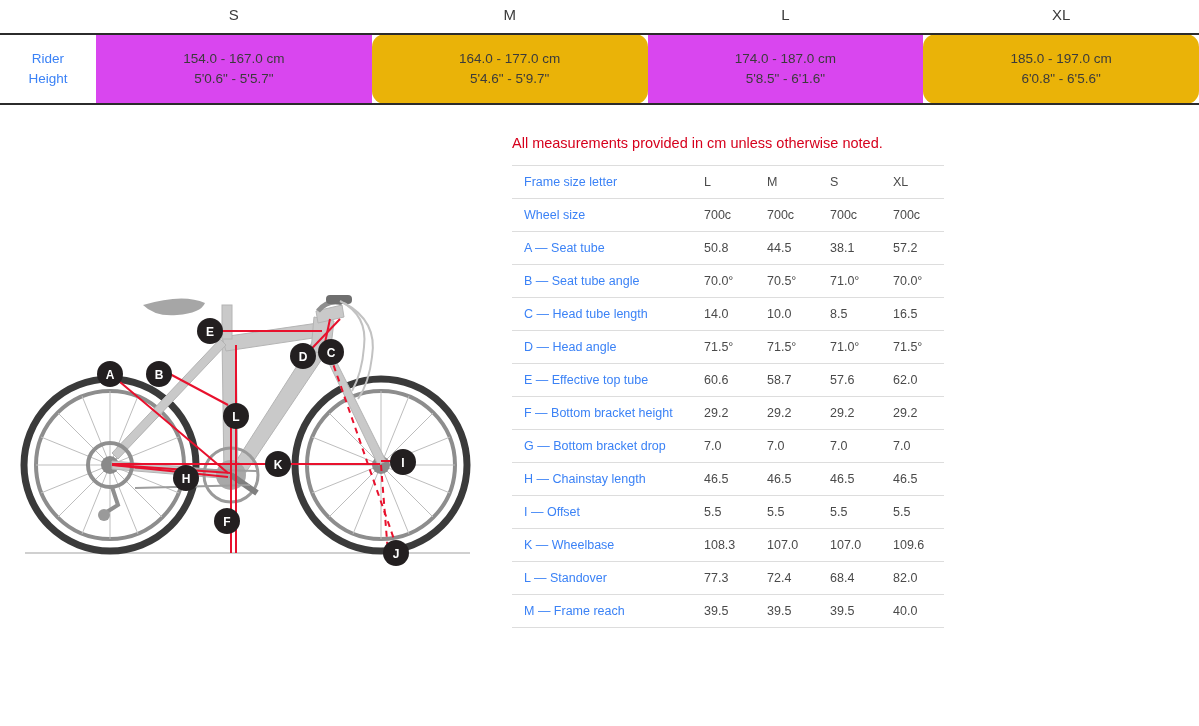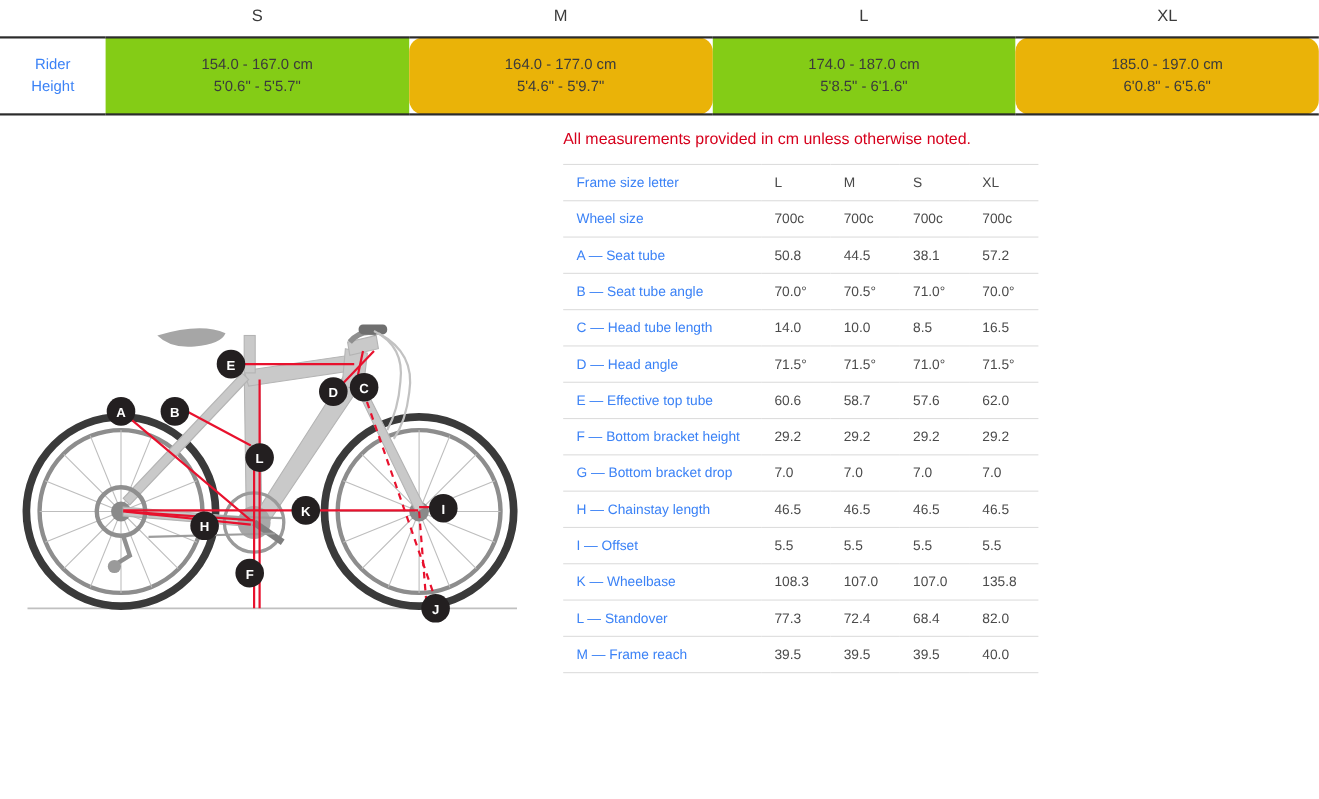--- a/index.html
+++ b/index.html
@@ -44,38 +44,38 @@
     padding: 14px 4px;
     color: #3b3b3b;
     vertical-align: middle;
   }
   .size-table td.rider-label {
     background: #ffffff;
     color: #3b82f6;
     font-size: 13.5px;
     line-height: 20px;
   }
-  .size-table td.shaded { background: #84cc16; margin-left: 27px; }
+  .size-table td.shaded { background: #d946ef; margin-left: 27px; }
   .size-table td.plain  { background: #eab308; border-radius: 13px; }
 
   
   .lower {
     position: relative;
     width: 1199px;
     height: 595px;
     display: flex;
   }
   .diagram-pane {
     width: 500px;
     position: relative;
   }
   .spec-pane {
     width: 699px;
     position: relative;
-    padding-top: 14px;
+    padding-top: 30px;
   }
 
   .note {
     color: #d6001c;
     font-size: 14.5px;
     margin: 0 0 14px 12px;
   }
 
   
   .spec-table {
@@ -423,21 +423,21 @@
             <td>5.5</td>
             <td>5.5</td>
             <td>5.5</td>
             <td>5.5</td>
           </tr>
           <tr>
             <th class="row-head">K — Wheelbase</th>
             <td>108.3</td>
             <td>107.0</td>
             <td>107.0</td>
-            <td>135.8</td>
+            <td>109.6</td>
           </tr>
           <tr>
             <th class="row-head">L — Standover</th>
             <td>77.3</td>
             <td>72.4</td>
             <td>68.4</td>
             <td>82.0</td>
           </tr>
           <tr>
             <th class="row-head">M — Frame reach</th>

